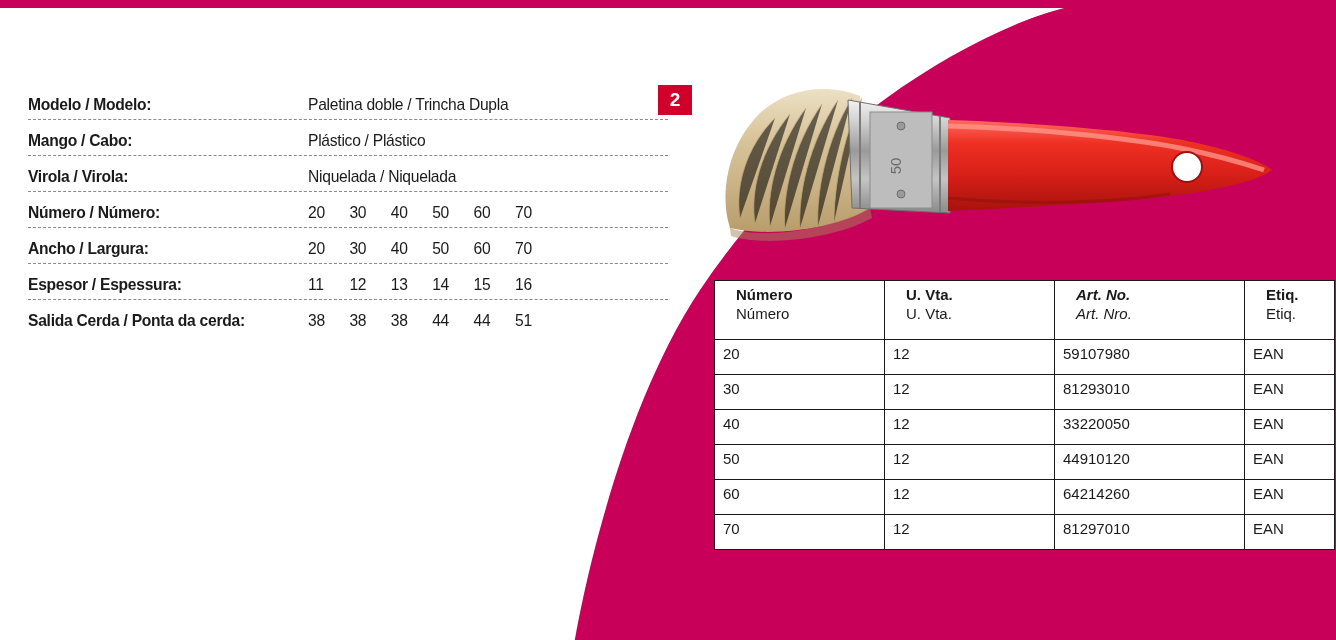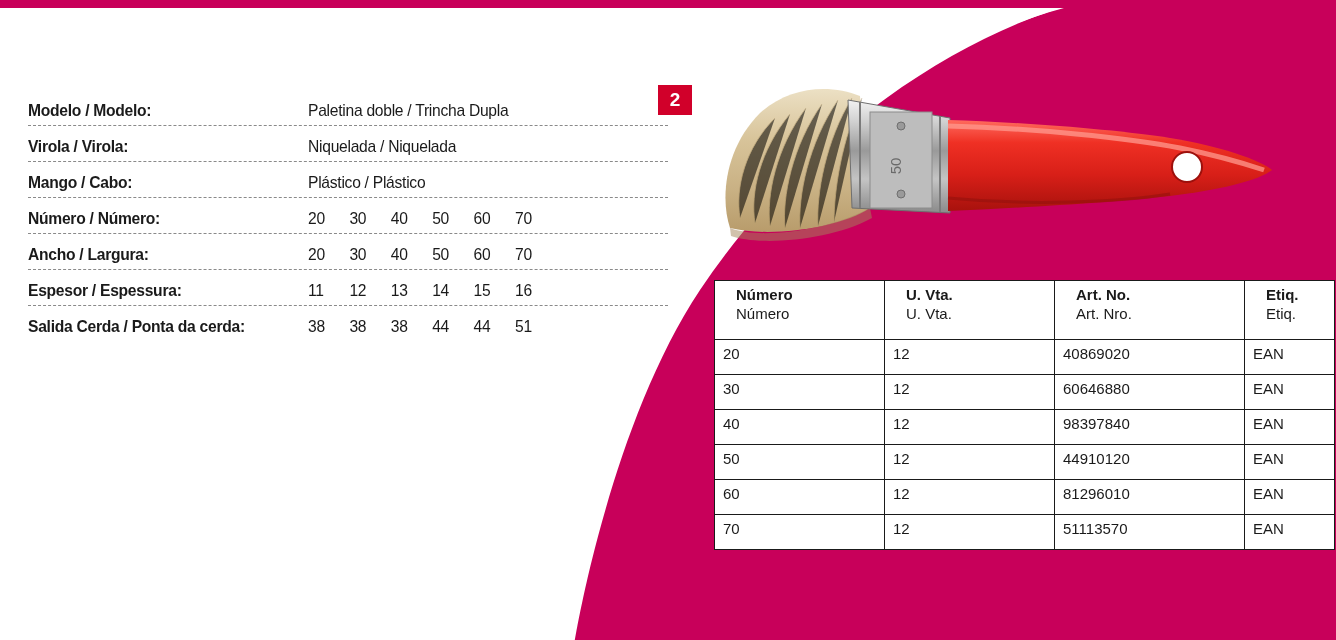--- a/index.html
+++ b/index.html
@@ -12,21 +12,21 @@
   }
 
   
   #bg-shape{
     position:absolute;left:0;top:0;width:1336px;height:640px;
     z-index:0;
   }
 
   
   #spec-block{
-    position:absolute;left:28px;top:90px;width:640px;z-index:5;
+    position:absolute;left:28px;top:84px;width:640px;z-index:5;
   }
   .spec-row{
     display:flex;align-items:flex-end;
     height:35px;
     border-bottom:1px dashed #8a8a8a;
   }
   .spec-row.last{border-bottom:none;justify-content:space-between;}
   .spec-label{
     width:280px;
     font-family:"Liberation Sans", sans-serif;
@@ -93,21 +93,21 @@
   }
   #art-table th{
     height:48px;
     font-weight:bold;
     line-height:1.25;
     padding-left:21px;
   }
   #art-table td{height:24px;}
   .col-num{width:140px;}
   .col-uv{width:140px;margin-top:16px;}
-  .col-art{width:160px;}
+  .col-art{width:160px;font-style:italic;}
   .col-etiq{width:60px;}
   .th-l2{font-weight:normal;}
 </style>
 </head>
 <body>
 
 <svg id="bg-shape" viewBox="0 0 1336 640" preserveAspectRatio="none">
   <rect x="0" y="0" width="1336" height="640" fill="#c8005a"></rect>
 
   <path d="M0,8 L1336,8 L1336,640 L0,640 Z" fill="#ffffff"></path>
@@ -127,27 +127,27 @@
 
 <div id="spec-block">
 
   <div class="spec-row">
     <div class="spec-label">Modelo / Modelo:</div>
     <div class="spec-value bold">Paletina doble / Trincha Dupla</div>
   </div>
 
 
   <div class="spec-row">
+    <div class="spec-label">Mango / Cabo:</div>
+    <div class="spec-value">Plástico / Plástico</div>
+  </div>
+
+  <div class="spec-row">
     <div class="spec-label">Virola / Virola:</div>
     <div class="spec-value">Niquelada / Niquelada</div>
-  </div>
-
-  <div class="spec-row">
-    <div class="spec-label">Mango / Cabo:</div>
-    <div class="spec-value">Plástico / Plástico</div>
   </div>
 
   <div class="spec-row">
     <div class="spec-label">Número / Número:</div>
     <div class="spec-value">
       <div class="nums">
         <span>20</span>
         <span>30</span>
         <span>40</span>
         <span>50</span>
@@ -279,47 +279,47 @@
       <th class="col-etiq">
         <div>Etiq.</div>
         <div class="th-l2">Etiq.</div>
       </th>
     </tr>
   </thead>
   <tbody>
     <tr>
       <td>20</td>
       <td>12</td>
-      <td>40869020</td>
+      <td>59107980</td>
       <td>EAN</td>
     </tr>
     <tr>
       <td>30</td>
       <td>12</td>
-      <td>60646880</td>
+      <td>81293010</td>
       <td>EAN</td>
     </tr>
     <tr>
       <td>40</td>
       <td>12</td>
-      <td>98397840</td>
+      <td>33220050</td>
       <td>EAN</td>
     </tr>
     <tr>
       <td>50</td>
       <td>12</td>
       <td>44910120</td>
       <td>EAN</td>
     </tr>
     <tr>
       <td>60</td>
       <td>12</td>
-      <td>81296010</td>
+      <td>64214260</td>
       <td>EAN</td>
     </tr>
     <tr>
       <td>70</td>
       <td>12</td>
-      <td>51113570</td>
+      <td>81297010</td>
       <td>EAN</td>
     </tr>
   </tbody>
 </table>
 
 </body></html>

